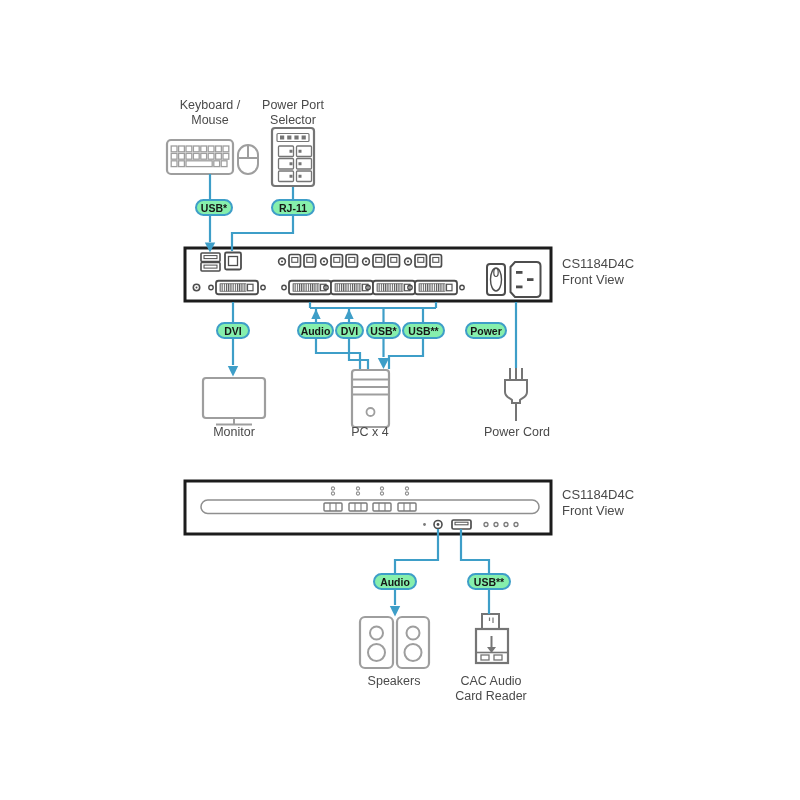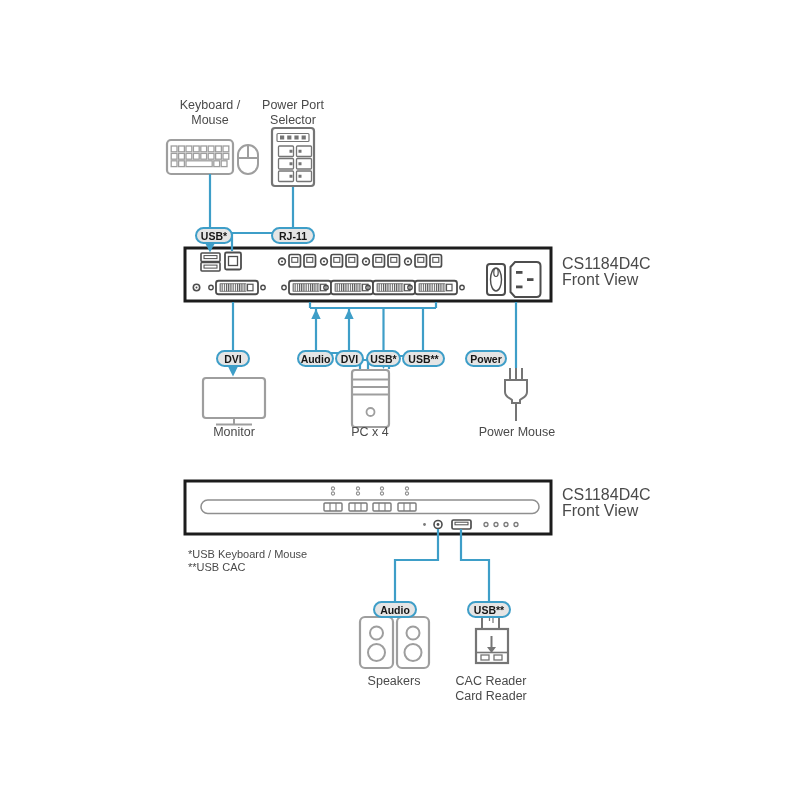--- a/index.html
+++ b/index.html
@@ -2,25 +2,25 @@
 <html><head>
 <meta charset="utf-8">
 <style>
   html,body{margin:0;padding:0;background:#fff;}
   .stage{position:relative;width:800px;height:800px;background:#ffffff;overflow:hidden;
          font-family:"Liberation Sans", sans-serif;}
   svg.art{position:absolute;left:0;top:0;}
   .lbl{position:absolute;color:#4a4a4a;font-size:12.5px;line-height:14.5px;text-align:center;
        transform:translateX(-50%);white-space:nowrap;}
   .lbl.left{transform:none;text-align:left;}
-  .lbl.model{font-size:16px;line-height:16px;}
+  .lbl.model{font-size:13px;line-height:16px;}
   .lbl.foot{font-size:11px;line-height:12.5px;}
-  .pill{position:absolute;height:17px;border:2px solid #3e9ec8;border-radius:9px;background:#e5e5e5;
+  .pill{position:absolute;height:17px;border:2px solid #3e9ec8;border-radius:9px;background:#86efac;
         color:#161616;font-size:10.5px;font-weight:bold;display:flex;align-items:center;
-        justify-content:center;box-sizing:border-box;white-space:nowrap;margin-top:28px;}
+        justify-content:center;box-sizing:border-box;white-space:nowrap;}
 </style>
 </head>
 <body>
 
 <div class="stage">
 
 <svg class="art" width="800" height="800" viewBox="0 0 800 800">
   <defs>
     <pattern id="pins" width="2.2" height="8" patternUnits="userSpaceOnUse">
       <rect width="2.2" height="8" fill="#ffffff"></rect>
@@ -251,32 +251,28 @@
 <div class="lbl" style="left:293px;top:98px;">
   <div>Power Port</div>
       <div>Selector</div>
 </div>
 <div class="lbl left model" style="left:562px;top:256px;">
   <div>CS1184D4C</div>
       <div>Front View</div>
 </div>
 <div class="lbl" style="left:234px;top:425px;">Monitor</div>
 <div class="lbl" style="left:370px;top:425px;">PC x 4</div>
-<div class="lbl" style="left:517px;top:425px;">Power Mouse</div>
+<div class="lbl" style="left:517px;top:425px;">Power Cord</div>
 <div class="lbl left model" style="left:562px;top:487px;">
   <div>CS1184D4C</div>
       <div>Front View</div>
 </div>
-<div class="lbl left foot" style="left:188px;top:548px;">
-  <div>*USB Keyboard / Mouse</div>
-      <div>**USB CAC</div>
-</div>
 <div class="lbl" style="left:394px;top:674px;">Speakers</div>
 <div class="lbl" style="left:491px;top:674px;">
-  <div>CAC Reader</div>
+  <div>CAC Audio</div>
       <div>Card Reader</div>
 </div>
 
 <div class="pill" style="left:195px;top:199px;width:38px;">USB*</div>
 <div class="pill" style="left:271px;top:199px;width:44px;">RJ-11</div>
 <div class="pill" style="left:216px;top:322px;width:34px;">DVI</div>
 <div class="pill" style="left:297px;top:322px;width:37px;">Audio</div>
 <div class="pill" style="left:335px;top:322px;width:29px;">DVI</div>
 <div class="pill" style="left:366px;top:322px;width:35px;">USB*</div>
 <div class="pill" style="left:402px;top:322px;width:43px;">USB**</div>

